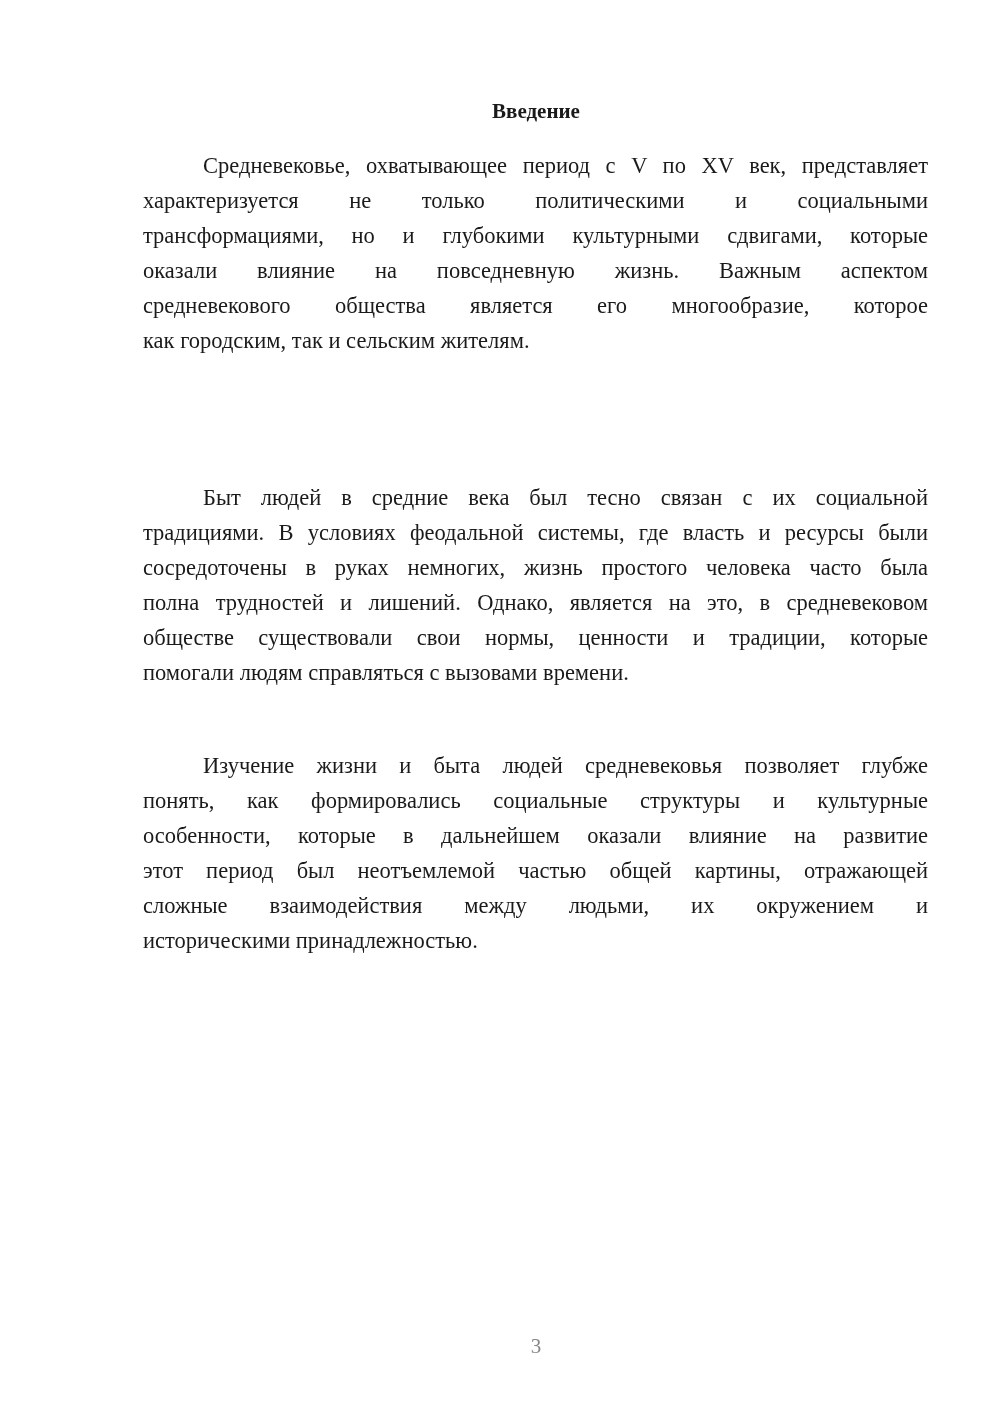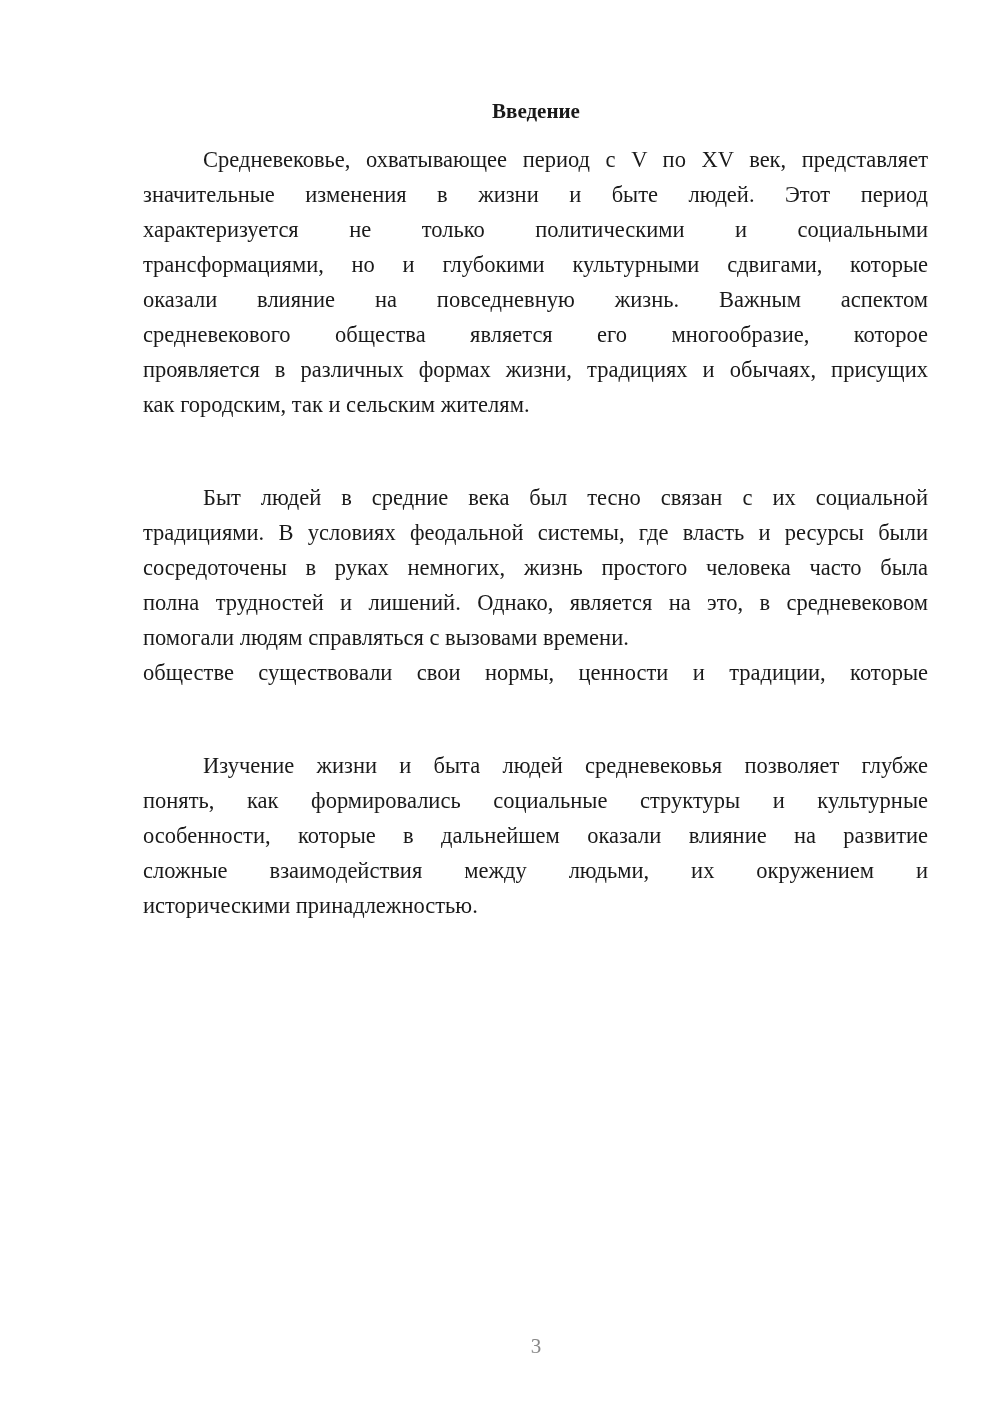--- a/index.html
+++ b/index.html
@@ -6,54 +6,53 @@
   body { width: 1000px; height: 1414px; position: relative; overflow: hidden;
          font-family: "Liberation Serif", "DejaVu Serif", serif; color: #1a1a1a; }
   .page { position: absolute; left: 0; top: 0; width: 1000px; height: 1414px; background: #fff; }
   .title { position: absolute; top: 97px; left: 0; width: 1072px; text-align: center;
            font-weight: bold; font-size: 21px; line-height: 28px; }
   .para { position: absolute; left: 143px; width: 785px; font-size: 22.5px; }
   .line { display: block; height: 35px; line-height: 35px; white-space: nowrap;
           text-align: justify; text-align-last: justify; }
   .line.last { text-align-last: left; }
   .line.indent { padding-left: 60px; }
-  .p1 { top: 142px; }
+  .p1 { top: 148px; }
   .p2 { top: 480px; }
   .p3 { top: 748px; }
   .pagenum { position: absolute; top: 1334px; left: 0; width: 1072px; text-align: center;
              font-size: 21px; color: #888; }
 </style>
 </head>
 <body>
 
 <div class="page">
   <div class="title">Введение</div>
 
   <div class="para p1">
     <span class="line indent">Средневековье, охватывающее период с V по XV век, представляет</span>
-    <span class="line">значительные изменения в жизни и быте людей. Этот период</span>
     <span class="line">характеризуется не только политическими и социальными</span>
     <span class="line">трансформациями, но и глубокими культурными сдвигами, которые</span>
     <span class="line">оказали влияние на повседневную жизнь. Важным аспектом</span>
     <span class="line">средневекового общества является его многообразие, которое</span>
-    <span class="line">проявляется в различных формах жизни, традициях и обычаях, присущих</span>
     <span class="line last">как городским, так и сельским жителям.</span>
   </div>
 
   <div class="para p2">
     <span class="line indent">Быт людей в средние века был тесно связан с их социальной</span>
     <span class="line">традициями. В условиях феодальной системы, где власть и ресурсы были</span>
     <span class="line">сосредоточены в руках немногих, жизнь простого человека часто была</span>
     <span class="line">полна трудностей и лишений. Однако, является на это, в средневековом</span>
+    <span class="line">обществе существовали свои нормы, ценности и традиции, которые</span>
     <span class="line last">помогали людям справляться с вызовами времени.</span>
-    <span class="line">обществе существовали свои нормы, ценности и традиции, которые</span>
   </div>
 
   <div class="para p3">
     <span class="line indent">Изучение жизни и быта людей средневековья позволяет глубже</span>
     <span class="line">понять, как формировались социальные структуры и культурные</span>
     <span class="line">особенности, которые в дальнейшем оказали влияние на развитие</span>
+    <span class="line">этот период был неотъемлемой частью общей картины, отражающей</span>
     <span class="line">сложные взаимодействия между людьми, их окружением и</span>
     <span class="line last">историческими принадлежностью.</span>
   </div>
 
   <div class="pagenum">3</div>
 </div>
 
 </body></html>

